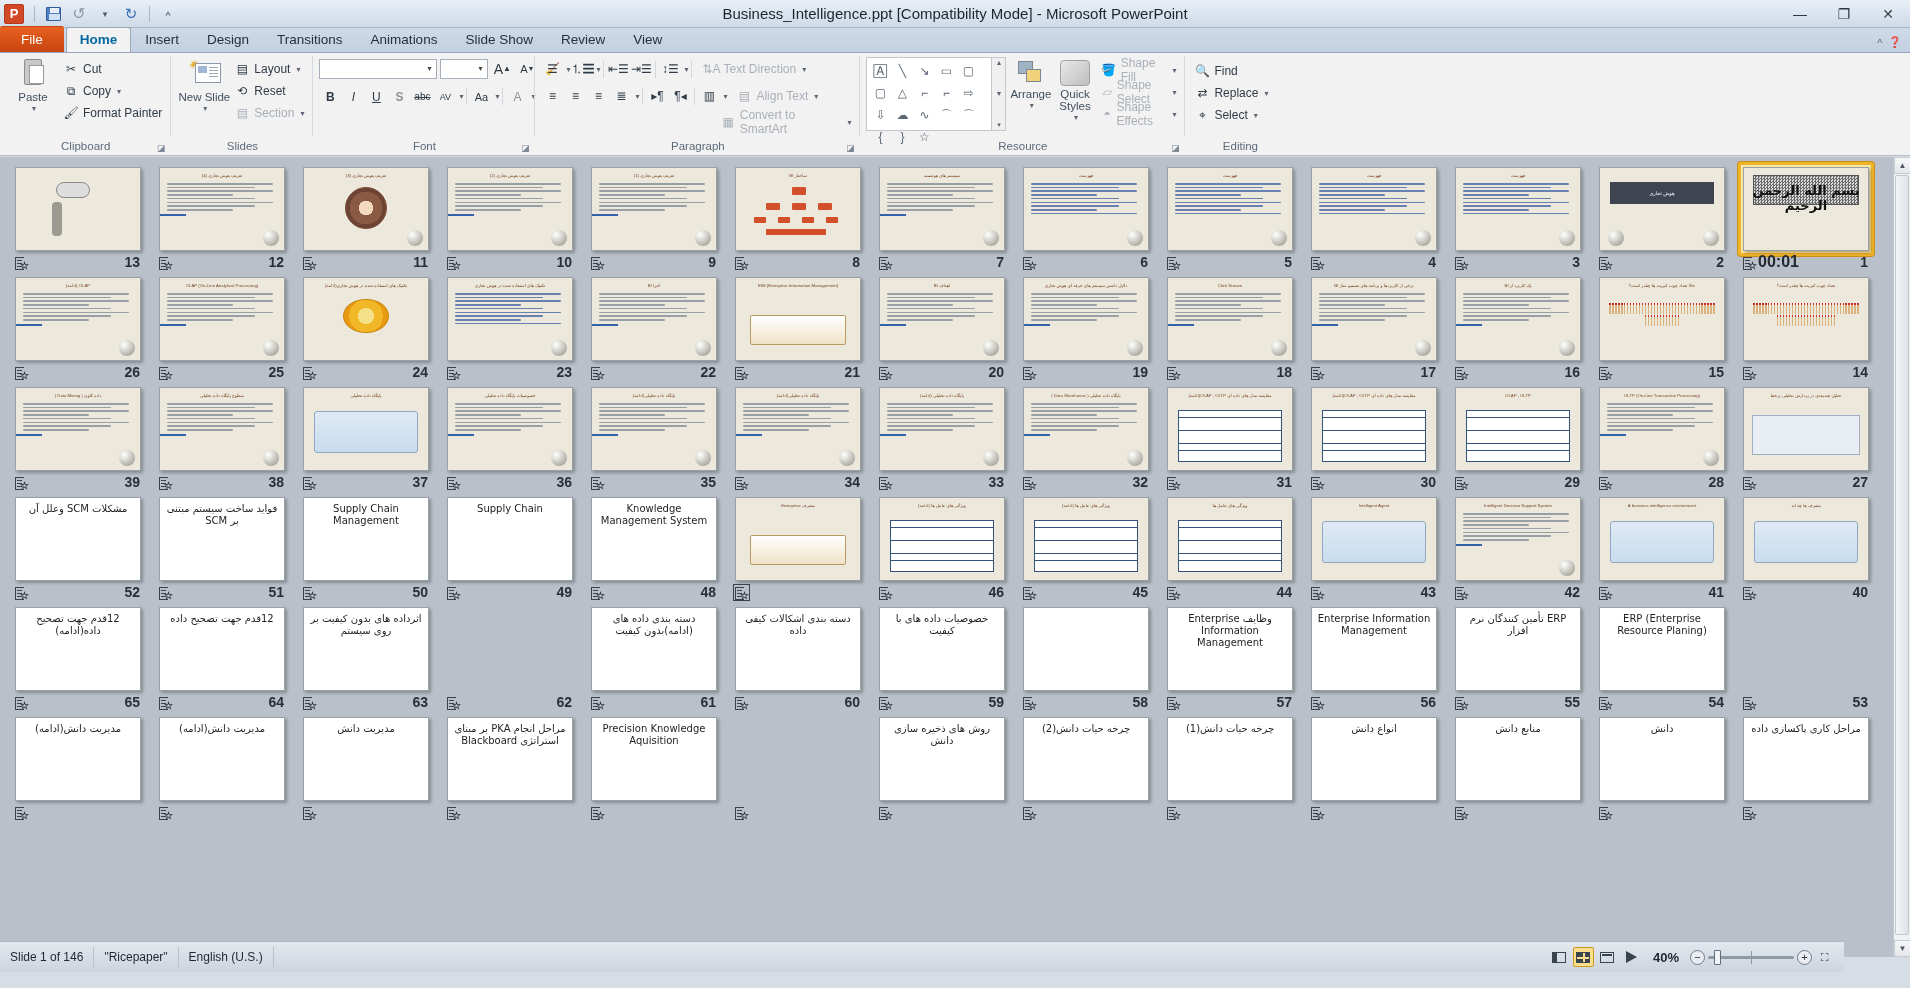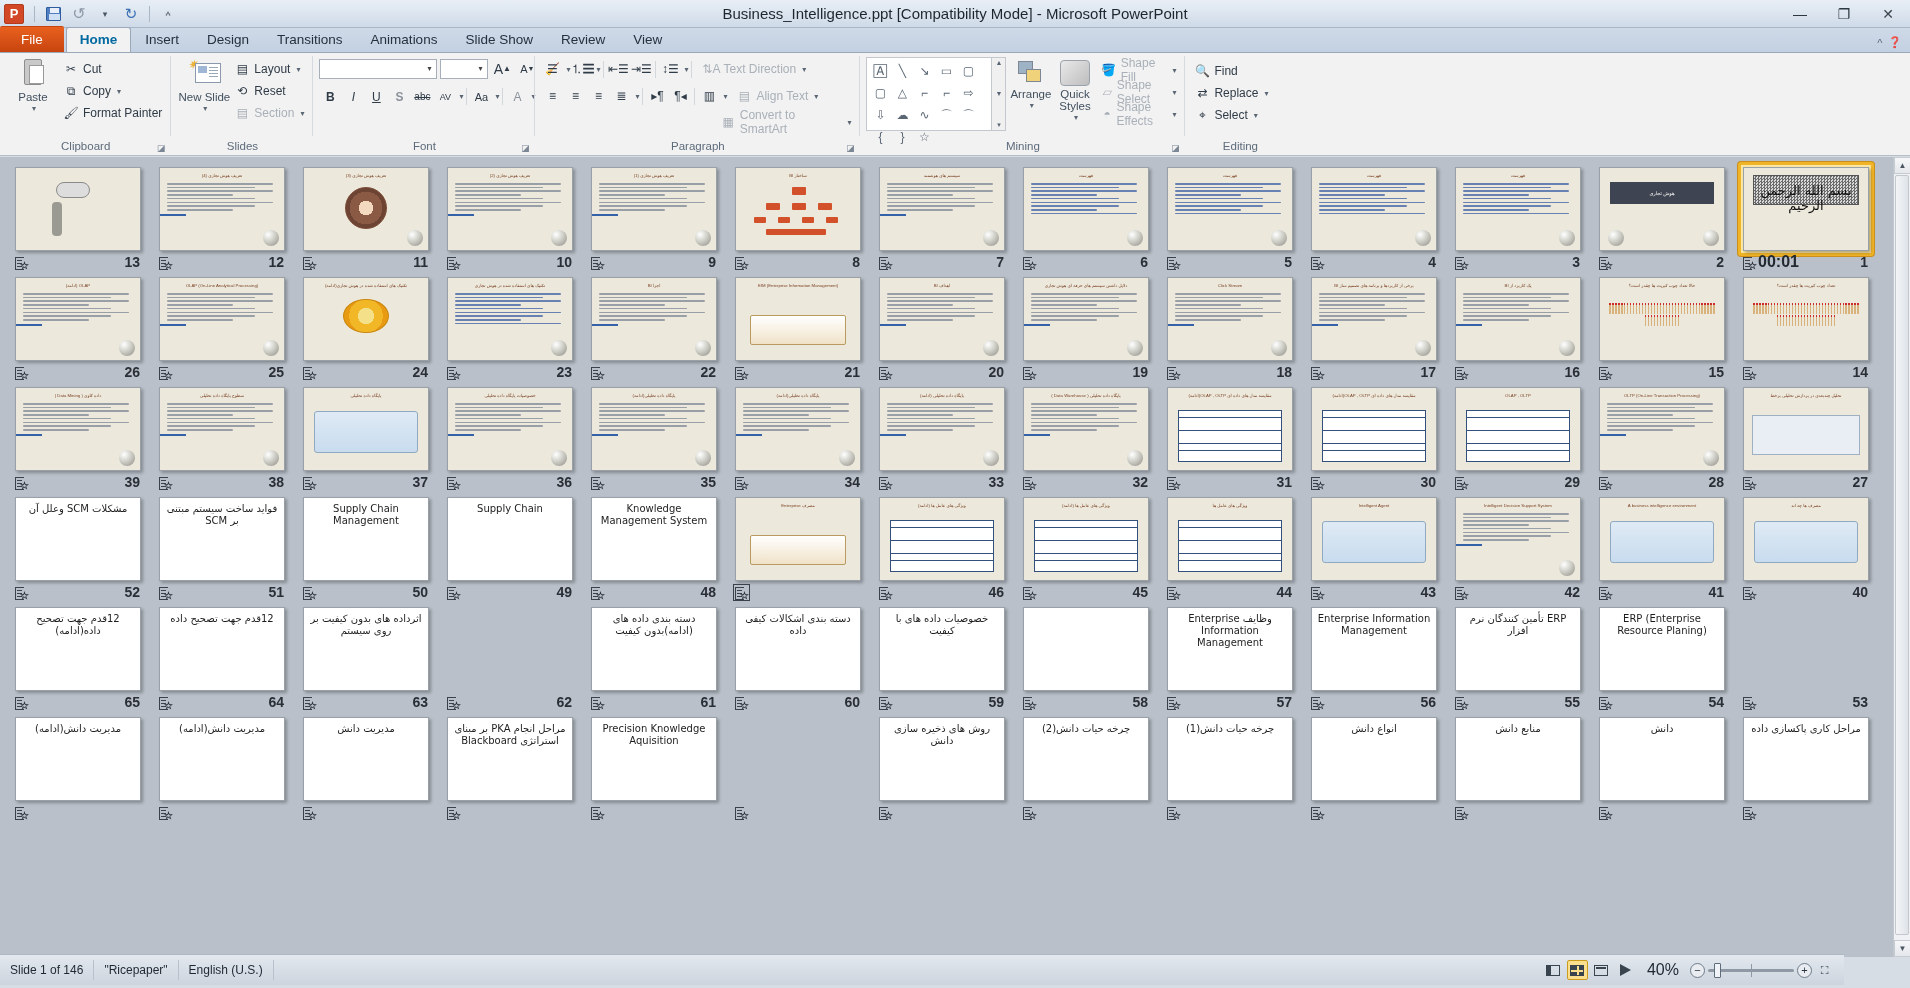--- a/index.html
+++ b/index.html
@@ -205,21 +205,21 @@
   .t-blank { }
   .t-tablebox{margin:9px 10px 0 10px;border:1px solid #33507d;height:52px;
     background:repeating-linear-gradient(#fff,#fff 6px,#33507d 6px,#33507d 6.6px);}
   .t-dark{margin:14px 10px 0 10px;height:22px;background:#3e4451;}
   .t-dark span{display:block;text-align:center;color:#fff;font-size:5px;line-height:22px;direction:rtl;}
   .t-matches{display:flex;flex-wrap:wrap;gap:1.4px;justify-content:center;padding:12px 8px 0 8px;}
   .t-matches i{display:block;width:1.6px;height:11px;background:linear-gradient(#cf2a2a 0 20%,#d8b27a 20% 100%);}
   .t-bism{margin:7px 9px 0 9px;height:30px;background:
     repeating-conic-gradient(#6b6b6b 0% 25%, #d9d9d9 0% 50%) 0 0/3px 3px;
     border:1px solid #555;}
-  .t-bismtxt{text-align:center;font-size:13px;color:#111;margin-top:-22px;position:relative;font-family:"DejaVu Sans",sans-serif;direction:rtl;}
+  .t-bismtxt{text-align:center;font-size:13px;color:#111;margin-top:-22px;position:relative;font-family:"DejaVu Sans",sans-serif;direction:rtl;font-weight:bold;}
   .t-tree{position:relative;height:58px;margin-top:4px;}
   .t-tree i{position:absolute;background:#d2502a;border-radius:1px;}
   .t-donut{width:42px;height:42px;border-radius:50%;margin:6px auto 0 auto;
     background:radial-gradient(circle,#f2d9c0 0 26%,#8a5a44 26% 58%,#6d4433 58% 75%,#b98a6a 75% 100%);
     border:1px solid #7a4b36;}
   .t-ent{width:46px;height:34px;border-radius:50%;margin:8px auto 0 auto;
     background:radial-gradient(circle,#f5e08a 0 30%,#f2b727 30% 62%,#e89a12 62% 100%);
     border:1px solid #c98609;}
   .t-diagram{height:42px;margin:10px 10px 0;background:linear-gradient(#dfeaf5,#c8dcee);border:1px solid #8fa9c2;border-radius:3px;}
   .t-book{height:30px;margin:24px 14px 0;background:linear-gradient(#fff,#f0e2c8);border:1px solid #b99b62;border-radius:2px;}
@@ -237,42 +237,42 @@
   }
   #vscroll .thumbbar {
     position:absolute;left:1px;top:18px;width:14px;height:760px;
     background:linear-gradient(90deg,#f3f5f7,#dfe3e8);border:1px solid #c3c8ce;border-radius:2px;
   }
   #vscroll .arrow.bottom { position:absolute; bottom:0; left:0; }
   #vscroll .arrow.top { position:absolute; top:0; left:0; }
 
   
   #status {
-    position:absolute; left:0; bottom:3px; width:1844px; height:31px;
+    position:absolute; left:0; bottom:16px; width:1844px; height:31px;
     background:linear-gradient(180deg,#e3e8ee,#ccd4de);
     border-top:1px solid #aeb8c4; display:flex; align-items:center;
     font-size:12px; color:#1f2830;text-align:center;
   }
   .st-item { padding:0 10px; height:20px; display:flex; align-items:center; border-right:1px solid #b9c2cc;}
   .st-right { margin-left:auto; display:flex; align-items:center; gap:3px; padding-right:10px; }
   .viewbtn {
     width:21px;height:20px;display:flex;align-items:center;justify-content:center;
     border:1px solid transparent; border-radius:2px;
   }
   .viewbtn.on { background:#fcdf8c; border-color:#cb9b1d; }
   .vb-i { width:14px;height:11px;border:1px solid #39444f; position:relative; }
   .vb-i.normal:before{content:"";position:absolute;left:0;top:0;width:4px;height:9px;background:#39444f;}
   .vb-i.sorter{background:
     linear-gradient(#39444f,#39444f) 0 0/6px 4px no-repeat,
     linear-gradient(#39444f,#39444f) 8px 0/6px 4px no-repeat,
     linear-gradient(#39444f,#39444f) 0 6px/6px 4px no-repeat,
     linear-gradient(#39444f,#39444f) 8px 6px/6px 4px no-repeat;}
   .vb-i.reading:before{content:"";position:absolute;left:1px;top:1px;right:1px;height:2px;background:#39444f;}
   .vb-i.show{border:none;width:0;height:0;border-left:11px solid #39444f;border-top:6px solid transparent;border-bottom:6px solid transparent;}
-  .zoomtxt { padding:0 8px; font-size:16px; }
+  .zoomtxt { padding:0 8px; font-size:13px;font-weight:bold; }
   .zoomminus,.zoomplus{width:15px;height:15px;border:1px solid #6d7b89;border-radius:50%;
     display:flex;align-items:center;justify-content:center;font-size:11px;line-height:11px;color:#2c3views;color:#2c3640;background:#e9edf2;}
   .zoomslider{width:86px;height:15px;position:relative;display:flex;align-items:center;}
   .zoomslider .track{width:100%;height:3px;background:#8e99a5;border-radius:2px;}
   .zoomslider .tick{position:absolute;left:43px;top:1px;width:1px;height:13px;background:#8e99a5;}
   .zoomslider .knob{position:absolute;left:6px;top:0;width:7px;height:15px;background:#f0f3f7;border:1px solid #5f6d7b;border-radius:1px;}
   .fitbtn{width:19px;height:18px;display:flex;align-items:center;justify-content:center;font-size:11px;color:#2c3640;}
 </style>
 </head>
 <body>
@@ -514,21 +514,21 @@
           <span>Shape Select</span>
           <span class="caret">▾</span>
         </div>
         <div class="smallrow dim">
           <span class="ico">◓</span>
           <span>Shape Effects</span>
           <span class="caret">▾</span>
         </div>
       </div>
     </div>
-    <div class="group-label">Mining</div>
+    <div class="group-label">Resource</div>
     <div class="dialog-launcher">◪</div>
   </div>
 
   <div class="group nosep" style="width:110px">
     <div class="group-body">
       <div class="smallcol" style="padding-top:4px">
         <div class="smallrow">
           <span class="ico">🔍</span>
           <span>Find</span>
         </div>

